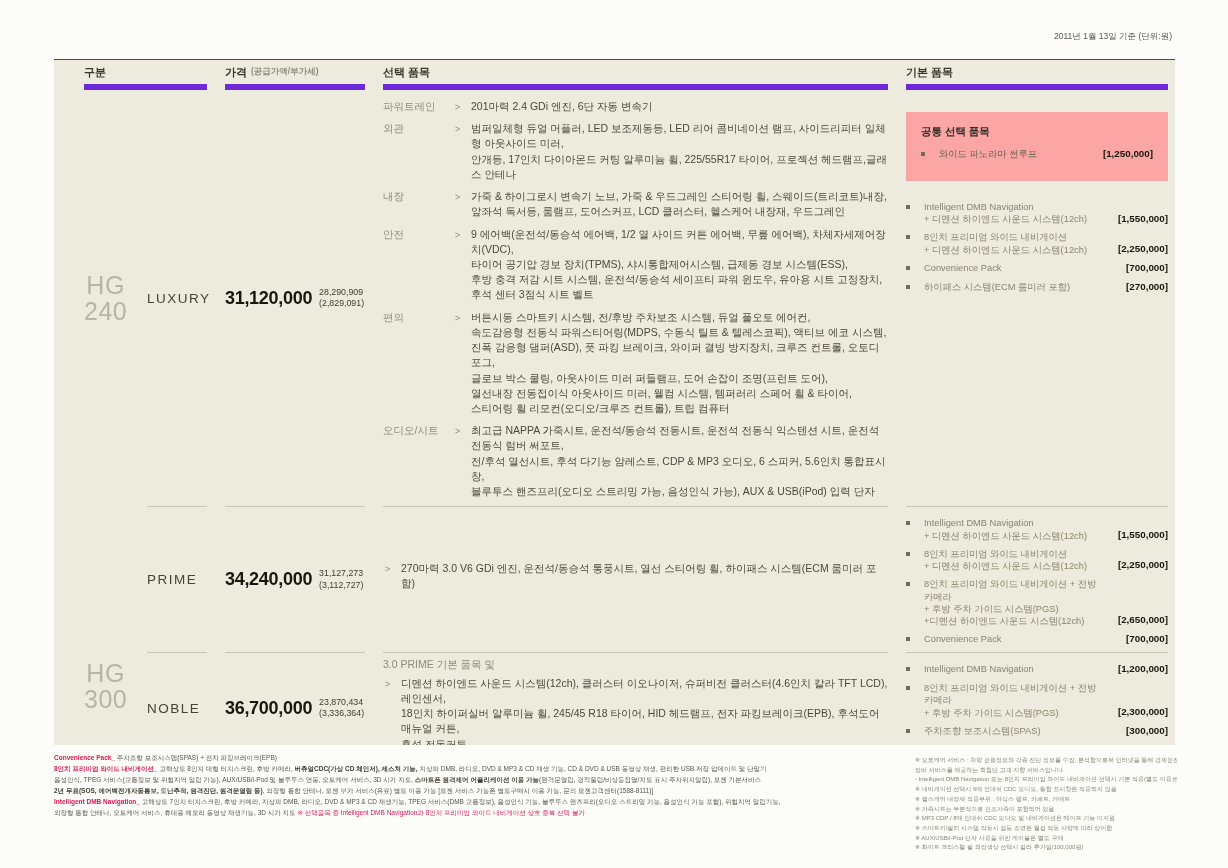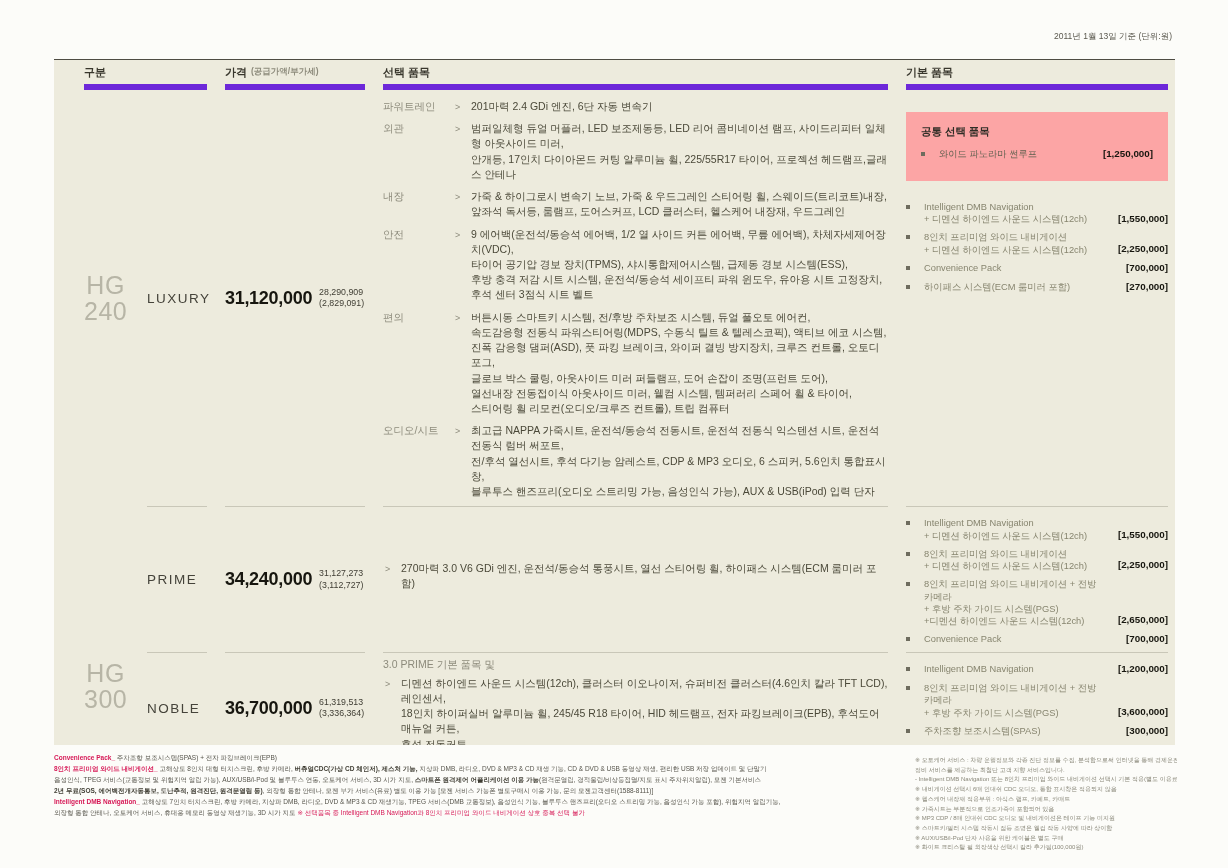--- a/index.html
+++ b/index.html
@@ -228,21 +228,21 @@
         <div class="model">HG
 300</div>
       </div>
       <div class="cell c-trim">
         <div class="trim">NOBLE</div>
       </div>
       <div class="cell c-price">
         <div class="pricewrap">
           <span class="price">36,700,000</span>
           <span class="pstack">
-            <span>61,319,513</span>
+            <span>23,870,434</span>
             <span>(3,336,364)</span>
           </span>
         </div>
       </div>
       <div class="cell c-base centered">
         <div class="base-intro">3.0 PRIME 기본 품목 및</div>
         <div class="bg nolabel">
           <div class="bg-arrow">&gt;</div>
           <div class="bg-text">디멘션 하이엔드 사운드 시스템(12ch), 클러스터 이오나이저, 슈퍼비전 클러스터(4.6인치 칼라 TFT LCD), 레인센서,
 18인치 하이퍼실버 알루미늄 휠, 245/45 R18 타이어, HID 헤드램프, 전자 파킹브레이크(EPB), 후석도어 매뉴얼 커튼,
@@ -252,21 +252,21 @@
       <div class="cell c-opt">
         <div class="opt-item">
           <span class="sq"></span>
           <span class="opt-name">Intelligent DMB Navigation</span>
           <span class="opt-price">[1,200,000]</span>
         </div>
         <div class="opt-item">
           <span class="sq"></span>
           <span class="opt-name">8인치 프리미엄 와이드 내비게이션 + 전방 카메라
 + 후방 주차 가이드 시스템(PGS)</span>
-          <span class="opt-price">[3,600,000]</span>
+          <span class="opt-price">[2,300,000]</span>
         </div>
         <div class="opt-item">
           <span class="sq"></span>
           <span class="opt-name">주차조향 보조시스템(SPAS)</span>
           <span class="opt-price">[300,000]</span>
         </div>
         <div class="opt-item">
 
           <span class="opt-name">어드밴스드 스마트 크루즈 컨트롤(SCC)</span>
           <span class="opt-price">[1,600,000]</span>

